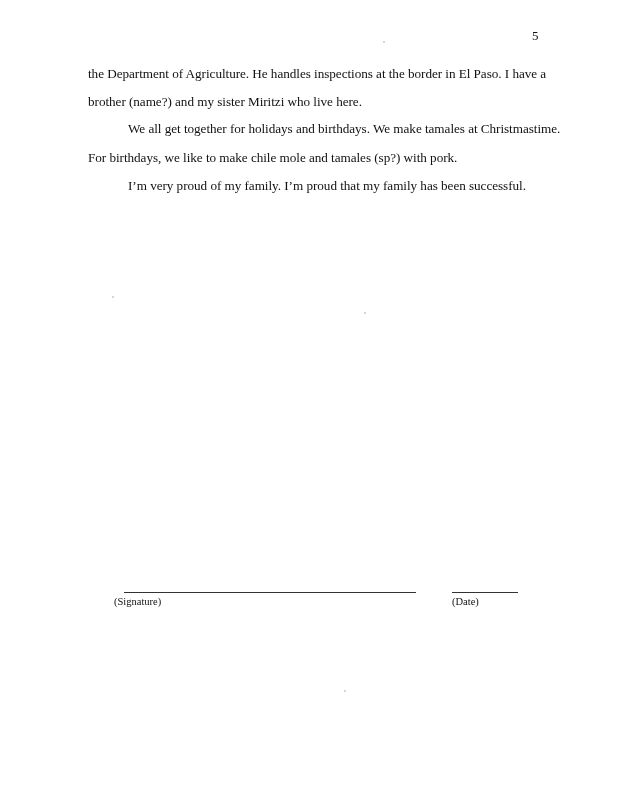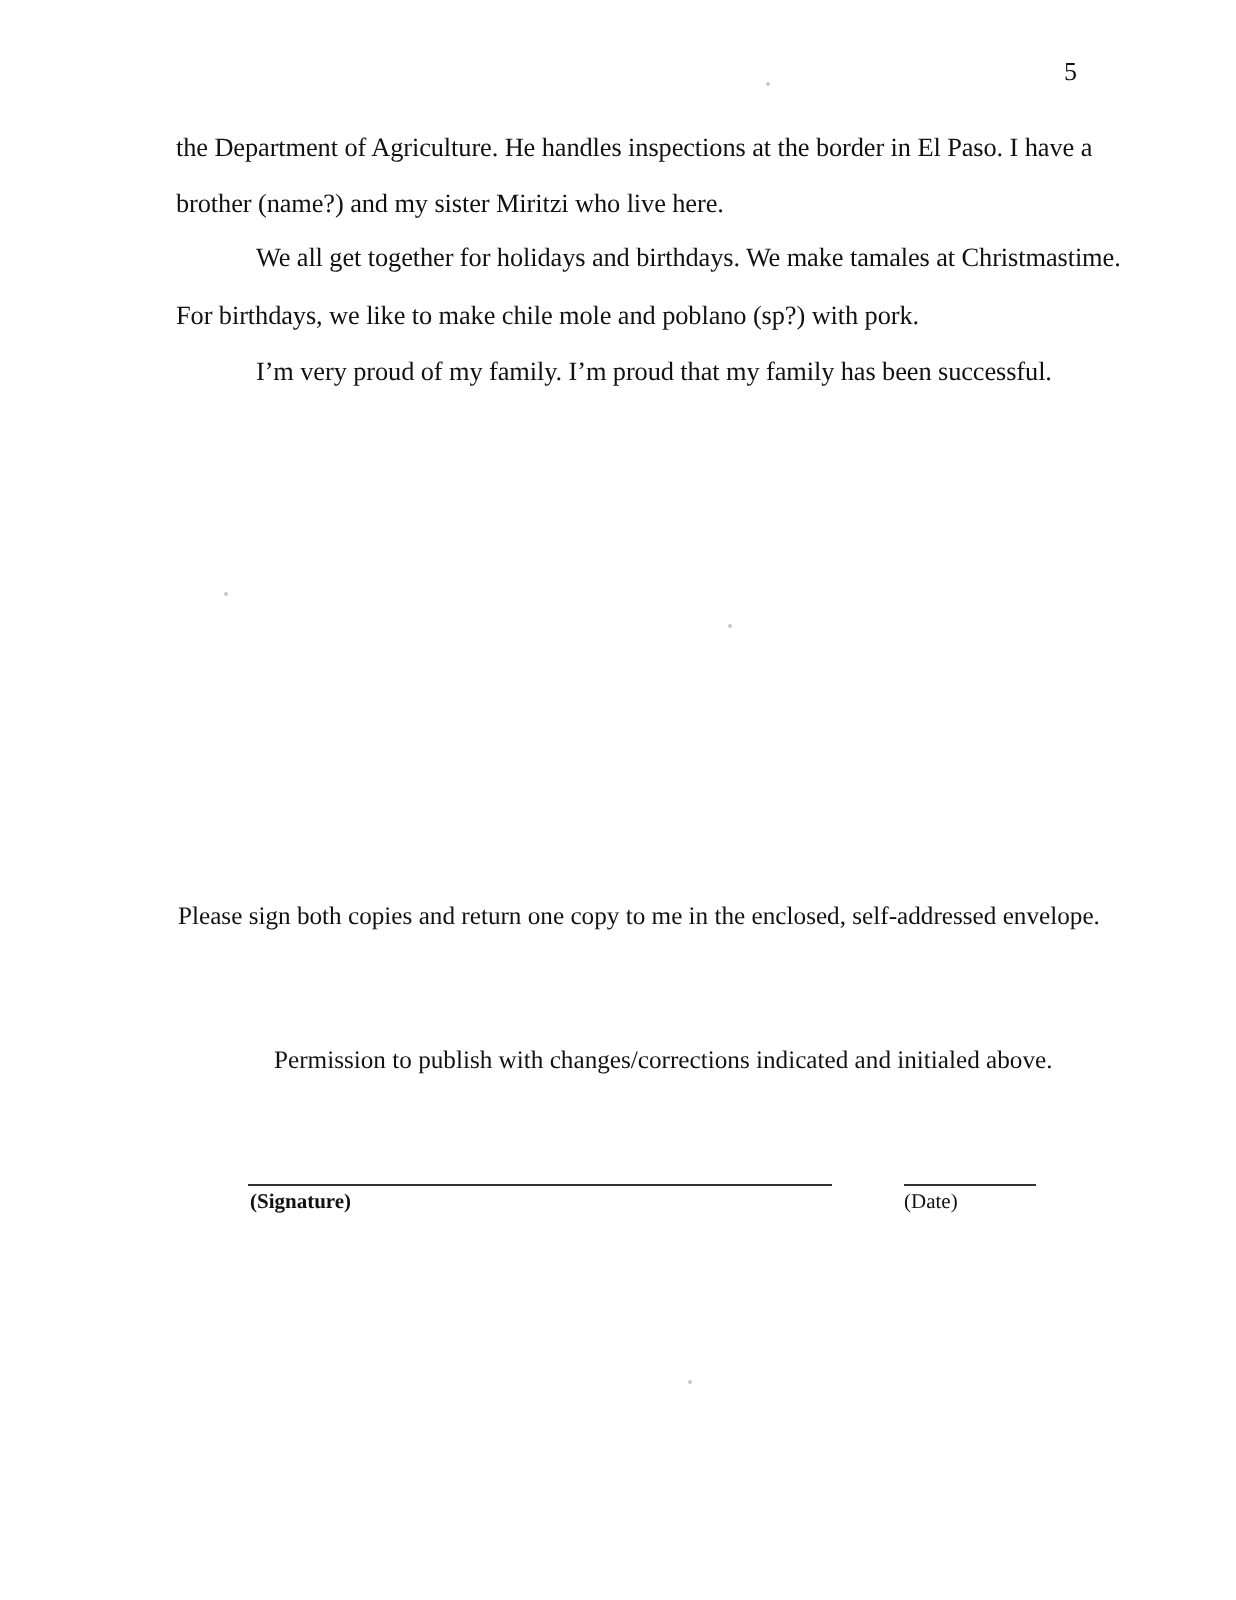--- a/index.html
+++ b/index.html
@@ -65,48 +65,46 @@
       border-top: 1px solid #333;
     }
     .sig-line.signature { left: 124px; width: 292px; }
     .sig-line.date { left: 452px; width: 66px; }
     .sig-label {
       position: absolute;
       top: 596px;
       font-size: 10.5px;
       white-space: nowrap;
     }
-    .sig-label.signature { left: 125px; font-weight: bold; }
+    .sig-label.signature { left: 114px; }
     .sig-label.date { left: 452px; }
 
     .speck {
       position: absolute;
       width: 2px; height: 2px;
       background: #c8c8c8;
       border-radius: 1px;
     }
   </style>
 </head>
 <body>
 
 <div class="page">
 
   <div class="page-number">5</div>
 
   <div class="body-line l1">the Department of Agriculture. He handles inspections at the border in El Paso. I have a</div>
   <div class="body-line indent l3">We all get together for holidays and birthdays. We make tamales at Christmastime.</div>
   <div class="body-line l2">brother (name?) and my sister Miritzi who live here.</div>
-  <div class="body-line l4">For birthdays, we like to make chile mole and poblano (sp?) with pork.</div>
+  <div class="body-line l4">For birthdays, we like to make chile mole and tamales (sp?) with pork.</div>
   <div class="body-line indent l5">I’m very proud of my family. I’m proud that my family has been successful.</div>
 
   <div class="footer-block">
-    <div>Please sign both copies and return one copy to me in the enclosed, self-addressed envelope.</div>
   </div>
 
-  <div class="permission">Permission to publish with changes/corrections indicated and initialed above.</div>
 
   <div class="sig-line signature"></div>
   <div class="sig-line date"></div>
   <div class="sig-label signature">(Signature)</div>
   <div class="sig-label date">(Date)</div>
 
   <div class="speck" style="left:383px;top:41px;"></div>
   <div class="speck" style="left:112px;top:296px;"></div>
   <div class="speck" style="left:364px;top:312px;"></div>
   <div class="speck" style="left:344px;top:690px;"></div>

